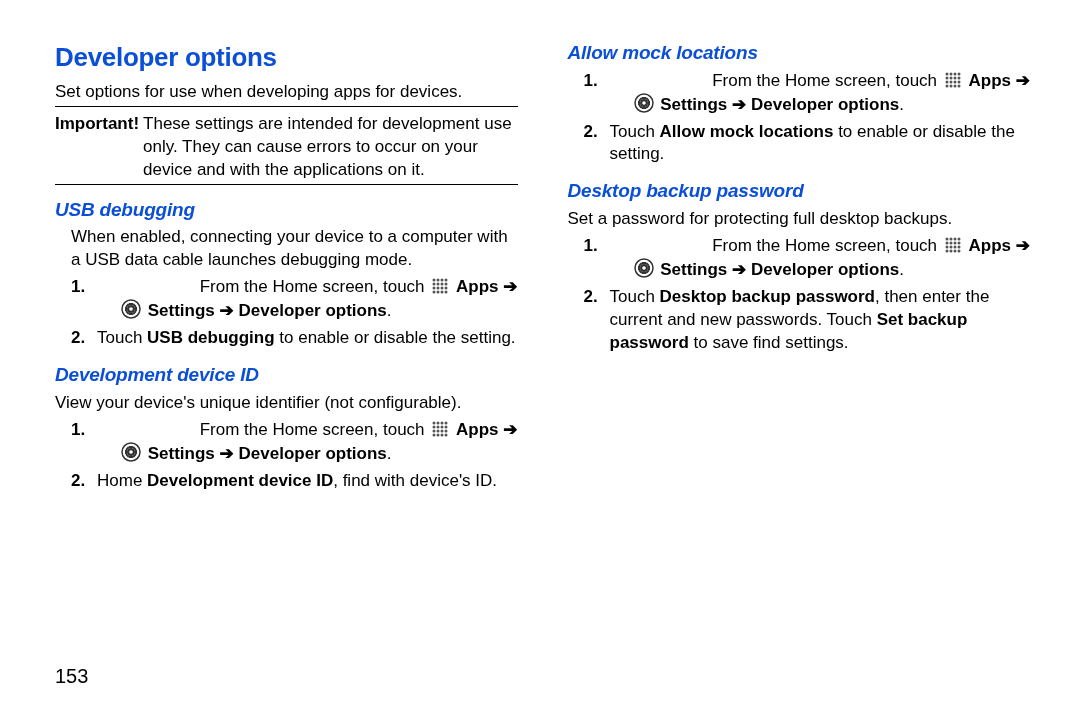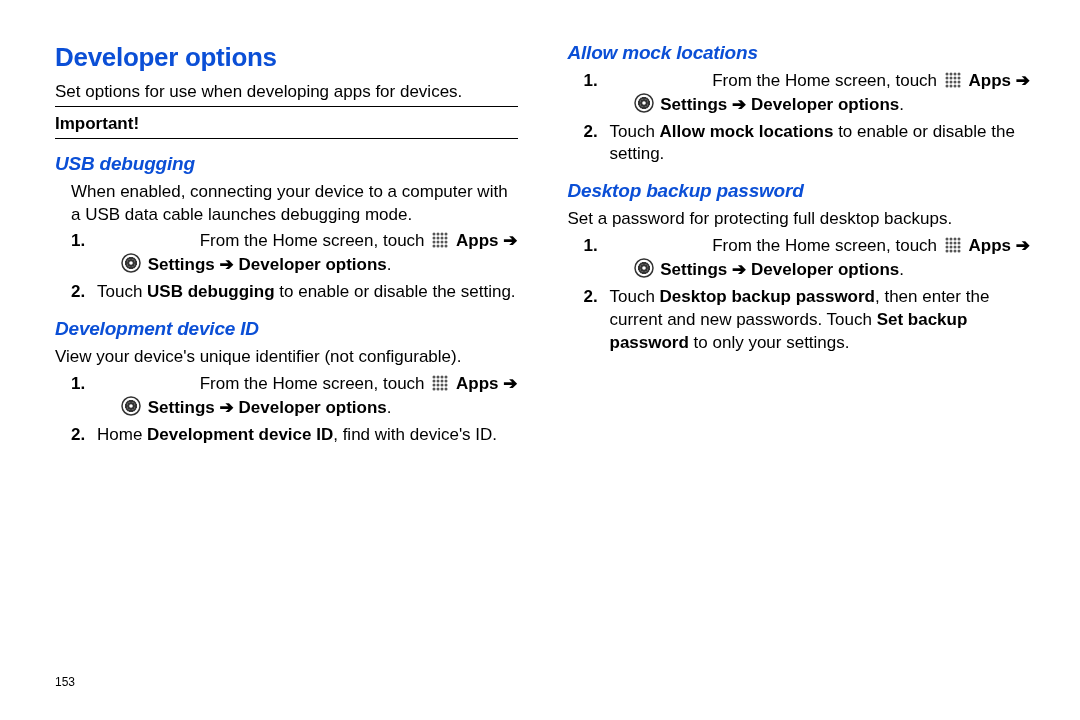--- a/index.html
+++ b/index.html
@@ -95,21 +95,21 @@
     .icon {
       display: inline-block;
       vertical-align: -3px;
       margin: 0 2px;
     }
     .icon svg { display: block; }
     .page-num {
       position: absolute;
       left: 55px;
       bottom: 30px;
-      font-size: 12px;
+      font-size: 20px;
       text-align: center;
     }
   </style>
 </head>
 <body>
 
 <svg width="0" height="0" style="position:absolute">
   <defs>
     <g id="apps-icon-g">
       <rect x="0" y="0" width="18" height="18" fill="none"></rect>
@@ -145,20 +145,21 @@
 </svg>
 
 <div class="columns">
   <div class="col">
 
     <h1 class="main-title">Developer options</h1>
     <p class="intro">Set options for use when developing apps for devices.</p>
     <hr class="sep">
     <div class="important-block">
       <div class="important-label">Important!</div>
+      <div class="important-text">These settings are intended for development use only. They can cause errors to occur on your device and with the applications on it.</div>
     </div>
     <hr class="sep">
 
     <h2 class="sub">USB debugging</h2>
     <p class="desc">When enabled, connecting your device to a computer with a USB data cable launches debugging mode.</p>
     <ol class="steps">
       <li>
         <span class="step-line1">
           <span>From the Home screen, touch </span>
           <span class="icon"><svg width="18" height="18">
@@ -251,20 +252,20 @@
         <span class="step-line2">
           <span class="icon"><svg width="20" height="20">
                 <use href="#gear-icon-g"></use>
               </svg></span>
           <span class="b">Settings</span>
           <span class="arrow">➔</span>
           <span class="b">Developer options</span><span>.</span>
         </span>
       </li>
       <li>
-        <span>Touch </span><span class="b">Desktop backup password</span><span>, then enter the current and new passwords. Touch </span><span class="b">Set backup password</span><span> to only your settings.</span>
+        <span>Touch </span><span class="b">Desktop backup password</span><span>, then enter the current and new passwords. Touch </span><span class="b">Set backup password</span><span> to save find settings.</span>
       </li>
     </ol>
 
   </div>
 </div>
 
 <div class="page-num">153</div>
 
 </body></html>

